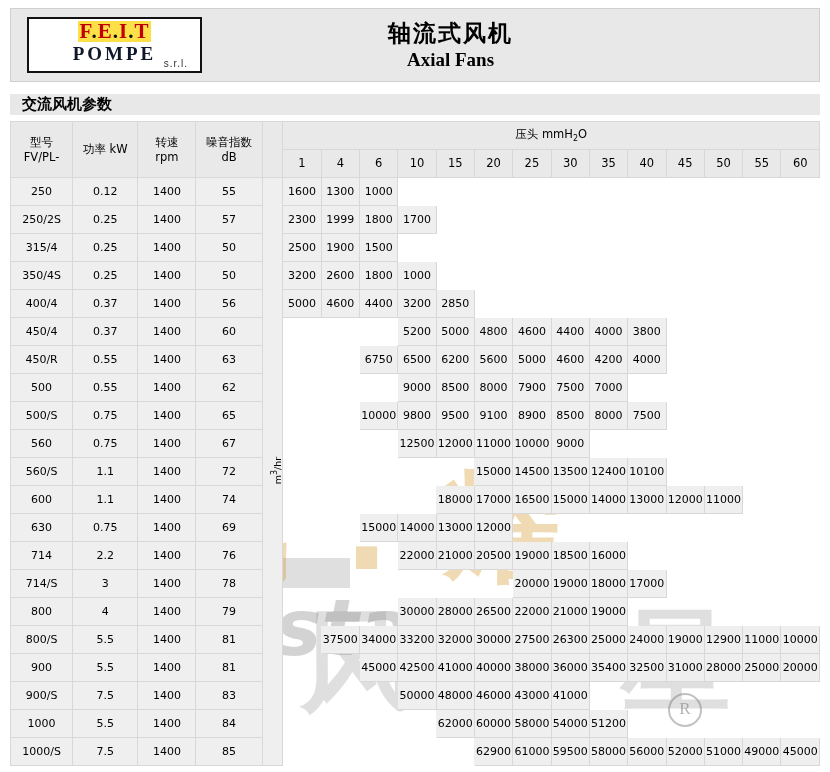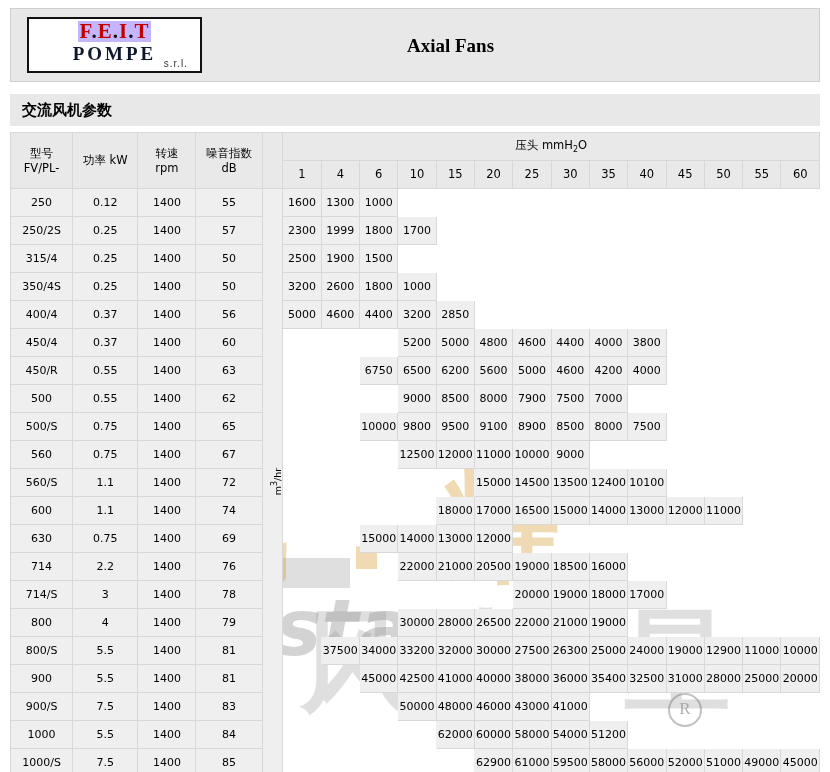--- a/index.html
+++ b/index.html
@@ -26,21 +26,21 @@
     width:175px;height:56px;margin-left:16px;
     border:2px solid #111;
     background:#fff;
     display:flex;flex-direction:column;align-items:center;justify-content:center;
     box-sizing:border-box;
   }
   .logo-feit{
     font-family:"Liberation Serif", serif;
     font-weight:bold;font-size:21px;color:#c00000;
     letter-spacing:1px;
-    background:#c4b5fd;
+    background:#fde047;
     padding:0 2px;
     line-height:1;
   }
   .logo-feit .dot{color:#111;}
   .logo-pompe{
     font-family:"Liberation Serif", serif;
     font-weight:bold;font-size:19px;color:#0f172a;
     letter-spacing:3px;line-height:1.1;margin-top:2px;
   }
   .logo-srl{
@@ -54,21 +54,21 @@
   }
   .title-en{
     font-family:"Liberation Serif", serif;
     font-size:19px;font-weight:bold;margin-top:2px;
   }
 
   
   .section-bar{
     margin:12px 10px 6px 10px;
     background:#e8e8e8;
-    height:32px;
+    height:21px;
     display:flex;align-items:center;
   }
   .section-bar .label{
     font-family:"DejaVu Sans", sans-serif;
     font-size:15px;font-weight:bold;padding-left:12px;
   }
   .section-bar .spacer{flex:1;}
 
   
   .watermark{
@@ -178,20 +178,21 @@
 
 <div class="page">
 
   <div class="header">
     <div class="logo-box">
       <div class="logo-feit">F<span class="dot">.</span>E<span class="dot">.</span>I<span class="dot">.</span>T</div>
       <div class="logo-pompe">POMPE</div>
       <div class="logo-srl">s.r.l.</div>
     </div>
     <div class="title-wrap">
+      <div class="title-cn">轴流式风机</div>
       <div class="title-en">Axial Fans</div>
     </div>
   </div>
 
   <div class="section-bar">
     <div class="label">交流风机参数</div>
     <div class="spacer"></div>
   </div>
 
   <div class="watermark">

